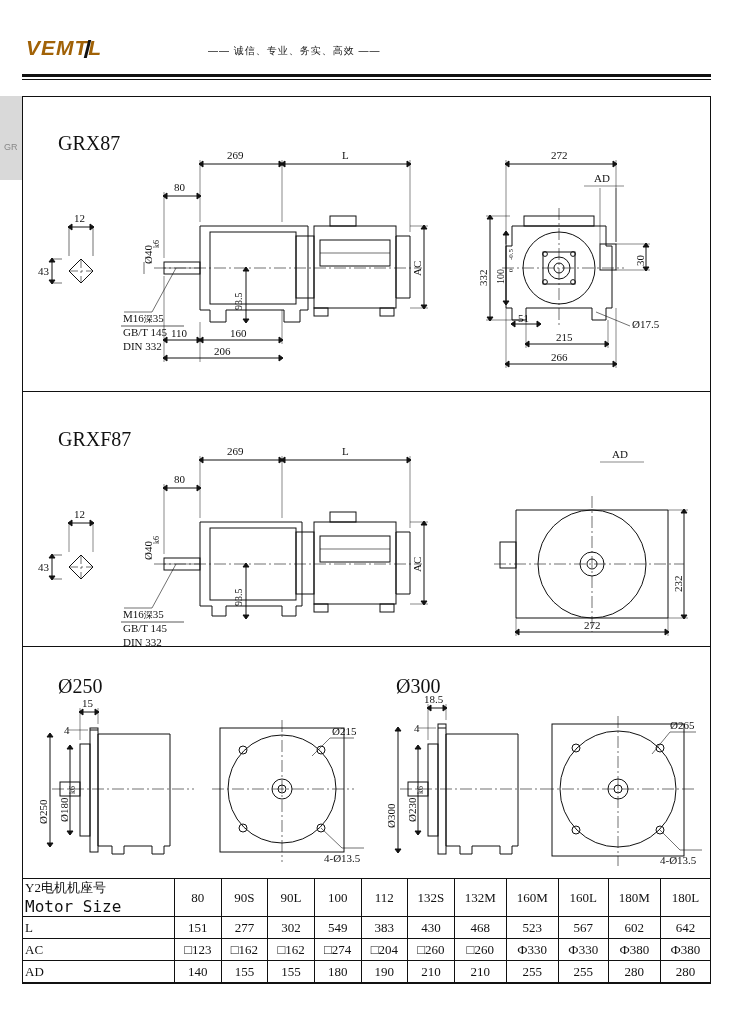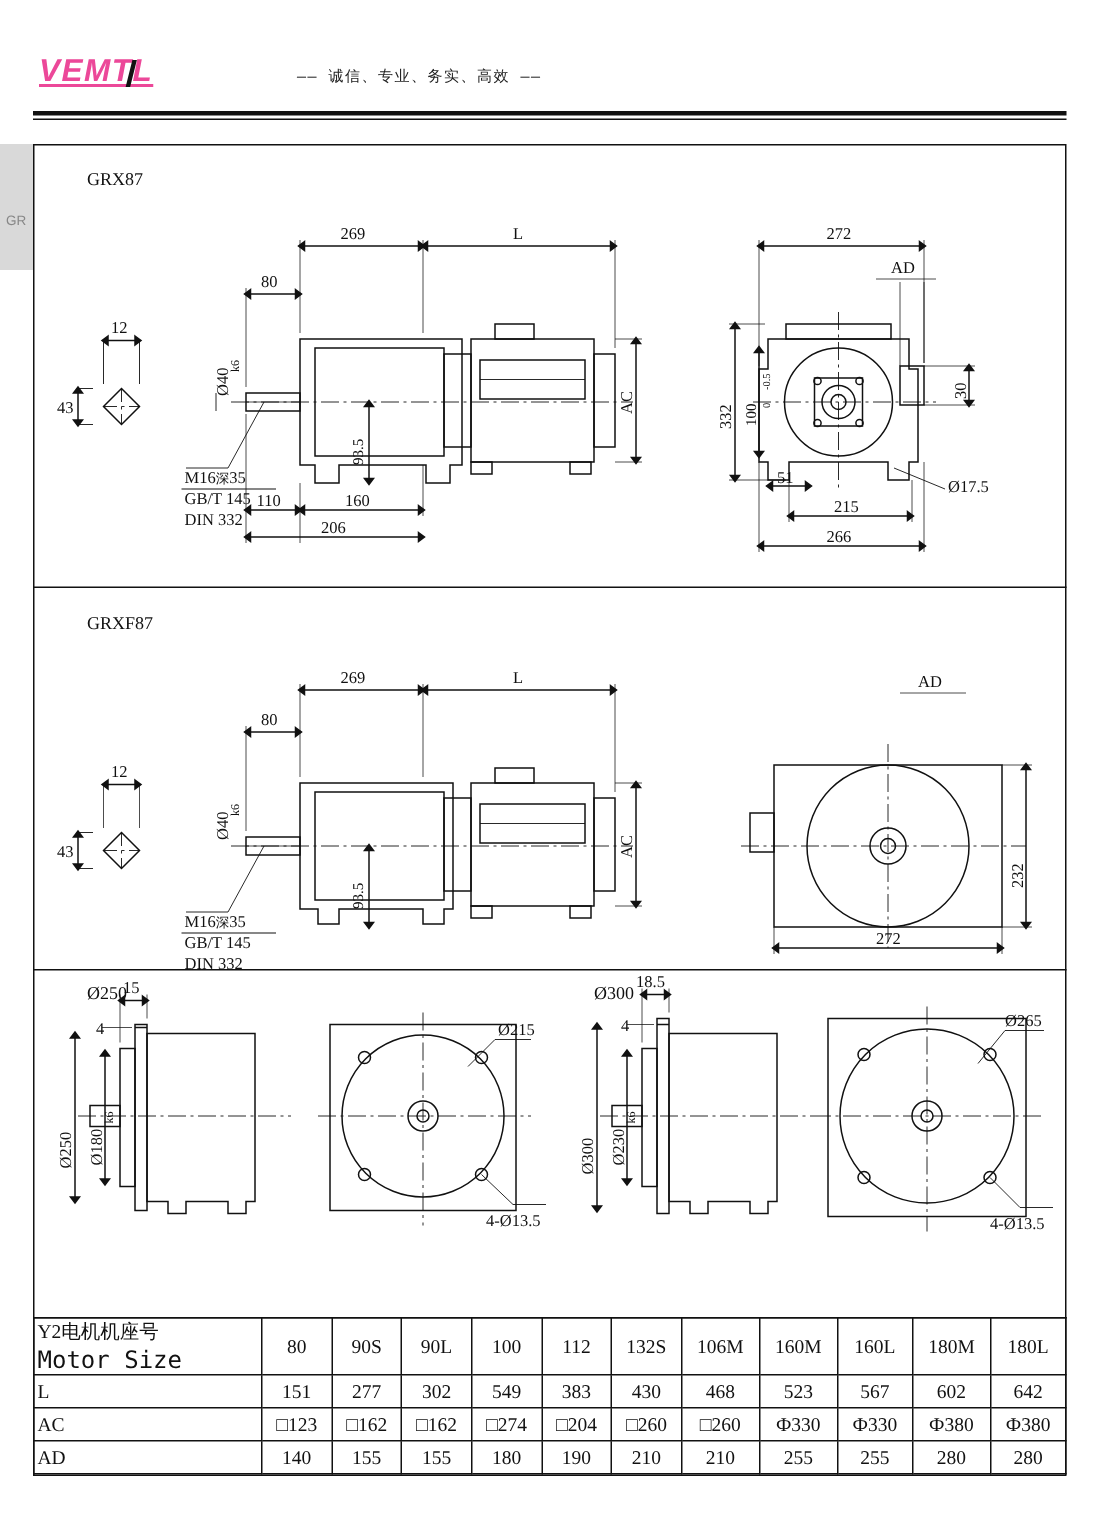--- a/index.html
+++ b/index.html
@@ -16,32 +16,31 @@
   }
   
   .header {
     position: absolute; left: 0; top: 0; width: 733px; height: 78px;
   }
   .logo {
     position: absolute; left: 26px; top: 36px;
     font-family: "Liberation Sans", sans-serif;
     font-weight: bold; font-style: italic;
     font-size: 21px; letter-spacing: 1px;
-    color: #ec4899;
-    text-decoration: underline;
+    color: #a16207;
   }
   .logo-swoosh {
     position: absolute; left: 86px; top: 40px;
     width: 26px; height: 18px;
     border-left: 3px solid #111;
     transform: skewX(-14deg);
   }
   .slogan {
-    position: absolute; left: 198px; top: 44px;
-    font-family: Liberation Mono, monospace;
+    position: absolute; left: 208px; top: 44px;
+    font-family: Liberation Sans, sans-serif;
     font-size: 10px; color: #222; letter-spacing: 1px;
     white-space: nowrap;
   }
   .rule-thick {
     position: absolute; left: 22px; top: 74px; width: 689px; height: 3px;
     background: #111;
   }
   .rule-thin {
     position: absolute; left: 22px; top: 79px; width: 689px; height: 1px;
     background: #111;
@@ -66,21 +65,21 @@
   .sep {
     position: absolute; left: 22px; width: 689px; height: 1px; background: #111;
   }
   .sep-a { top: 391px; }
   .sep-b { top: 646px; }
   .sep-c { top: 878px; }
 
   .sect-title {
     position: absolute;
     font-family: "Liberation Serif", serif;
-    font-size: 12px; color: #111;
+    font-size: 20px; color: #111; margin-top: 20px;
   }
   .t1 { left: 58px; top: 112px; }
   .t2 { left: 58px; top: 408px; }
   .t3 { left: 58px; top: 655px; }
   .t4 { left: 396px; top: 655px; }
 
   
   .d { position: absolute; }
   svg { display:block; overflow: visible; }
 
@@ -464,21 +463,21 @@
         <path d="M495,237 l-4,3 l4,3 z" fill="#111"></path>
         <path d="M641,237 l4,3 l-4,3 z" fill="#111"></path>
         <text x="560" y="237" stroke="none" fill="#111">272</text>
         <line x1="492" y1="226" x2="492" y2="244" stroke-width="0.5"></line>
         <line x1="644" y1="226" x2="644" y2="244" stroke-width="0.5"></line>
       </g>
     </g>
   </svg>
   </div>
 
-  <div class="d" style="left:24px; top:627px;">
+  <div class="d" style="left:24px; top:672px;">
   <svg width="687" height="230" viewBox="0 0 687 230">
     <g fill="none" stroke="#111" stroke-width="1" font-family="Liberation Serif, serif" font-size="11">
 
       <g>
         <rect x="56" y="72" width="10" height="92"></rect>
         <rect x="66" y="56" width="8" height="124"></rect>
         <path d="M74,62 l0,112 l14,0 l0,8 l12,0 l0,-8 l28,0 l0,8 l12,0 l0,-8 l6,0 l0,-112 z"></path>
         <rect x="36" y="110" width="20" height="14"></rect>
         <line x1="28" y1="117" x2="170" y2="117" stroke-dasharray="12,3,2,3" stroke-width="0.6"></line>
 
@@ -584,21 +583,21 @@
         <td class="rowhdr">
           <div>Y2电机机座号</div>
           <div class="rowhdr-mono">Motor Size</div>
         </td>
         <td class="hdr-cell">80</td>
         <td class="hdr-cell">90S</td>
         <td class="hdr-cell">90L</td>
         <td class="hdr-cell">100</td>
         <td class="hdr-cell">112</td>
         <td class="hdr-cell">132S</td>
-        <td class="hdr-cell">106M</td>
+        <td class="hdr-cell">132M</td>
         <td class="hdr-cell">160M</td>
         <td class="hdr-cell">160L</td>
         <td class="hdr-cell">180M</td>
         <td class="hdr-cell">180L</td>
       </tr>
       <tr>
         <td class="rowhdr">L</td>
         <td>151</td>
         <td>277</td>
         <td>302</td>

